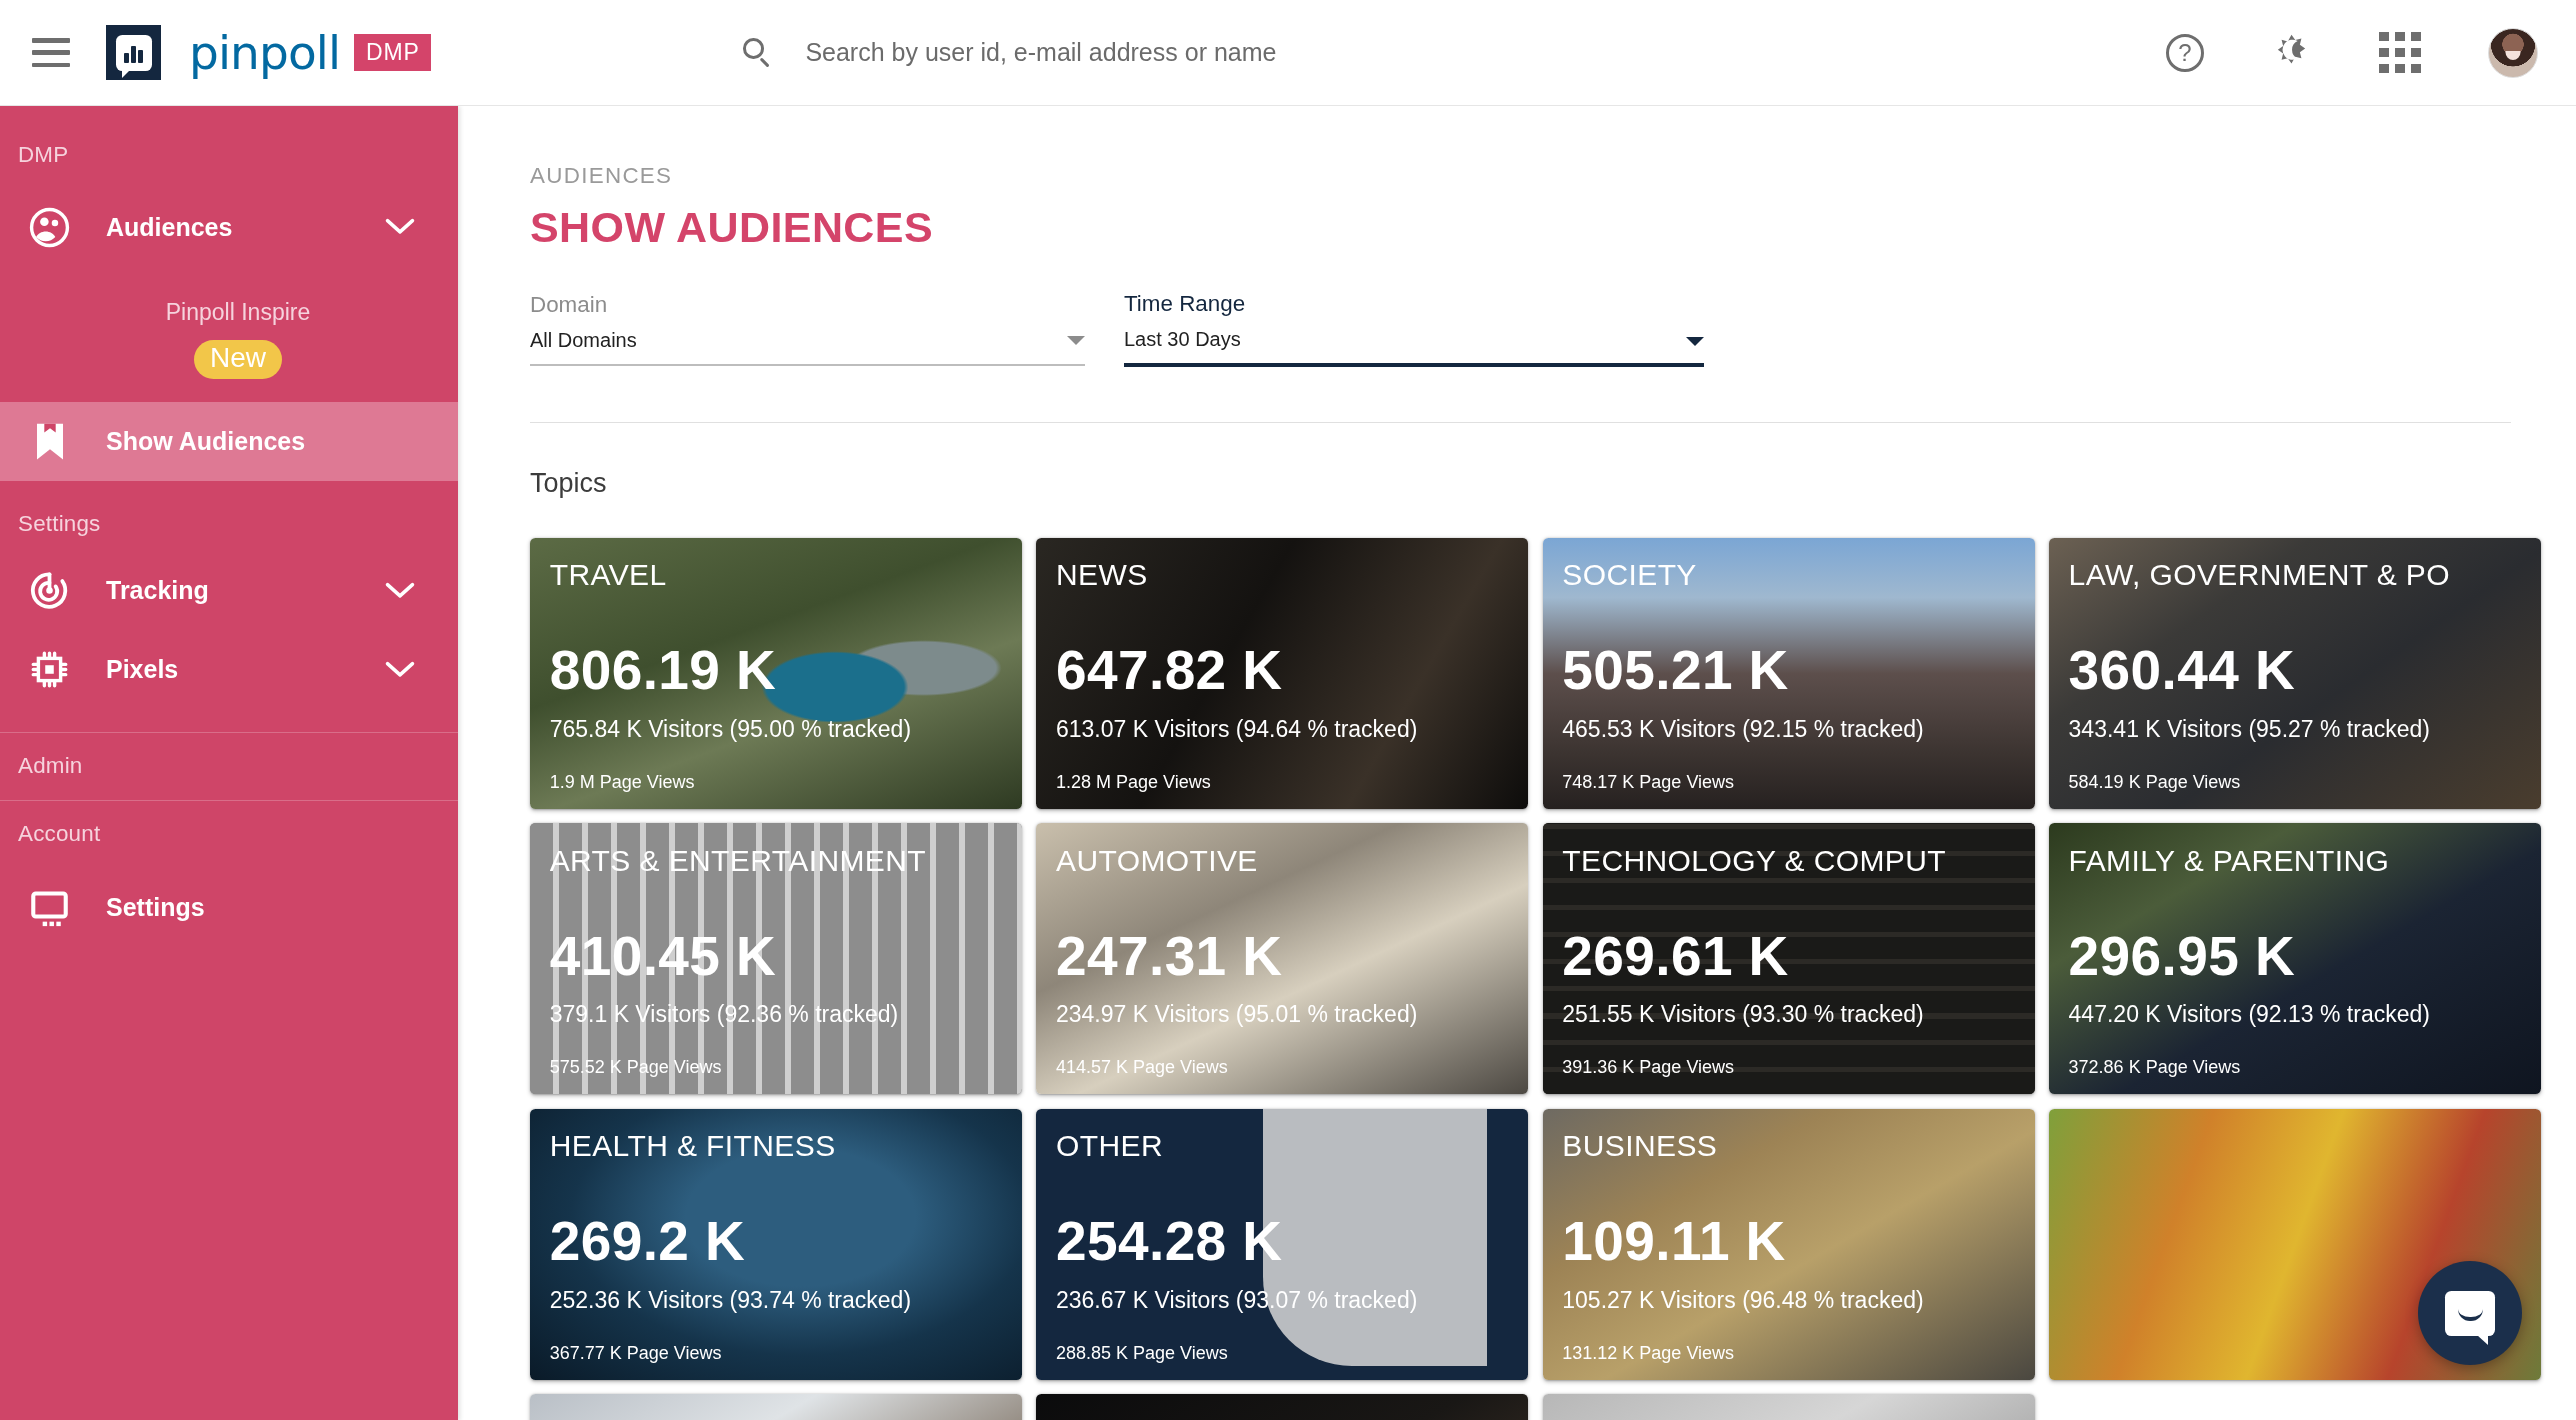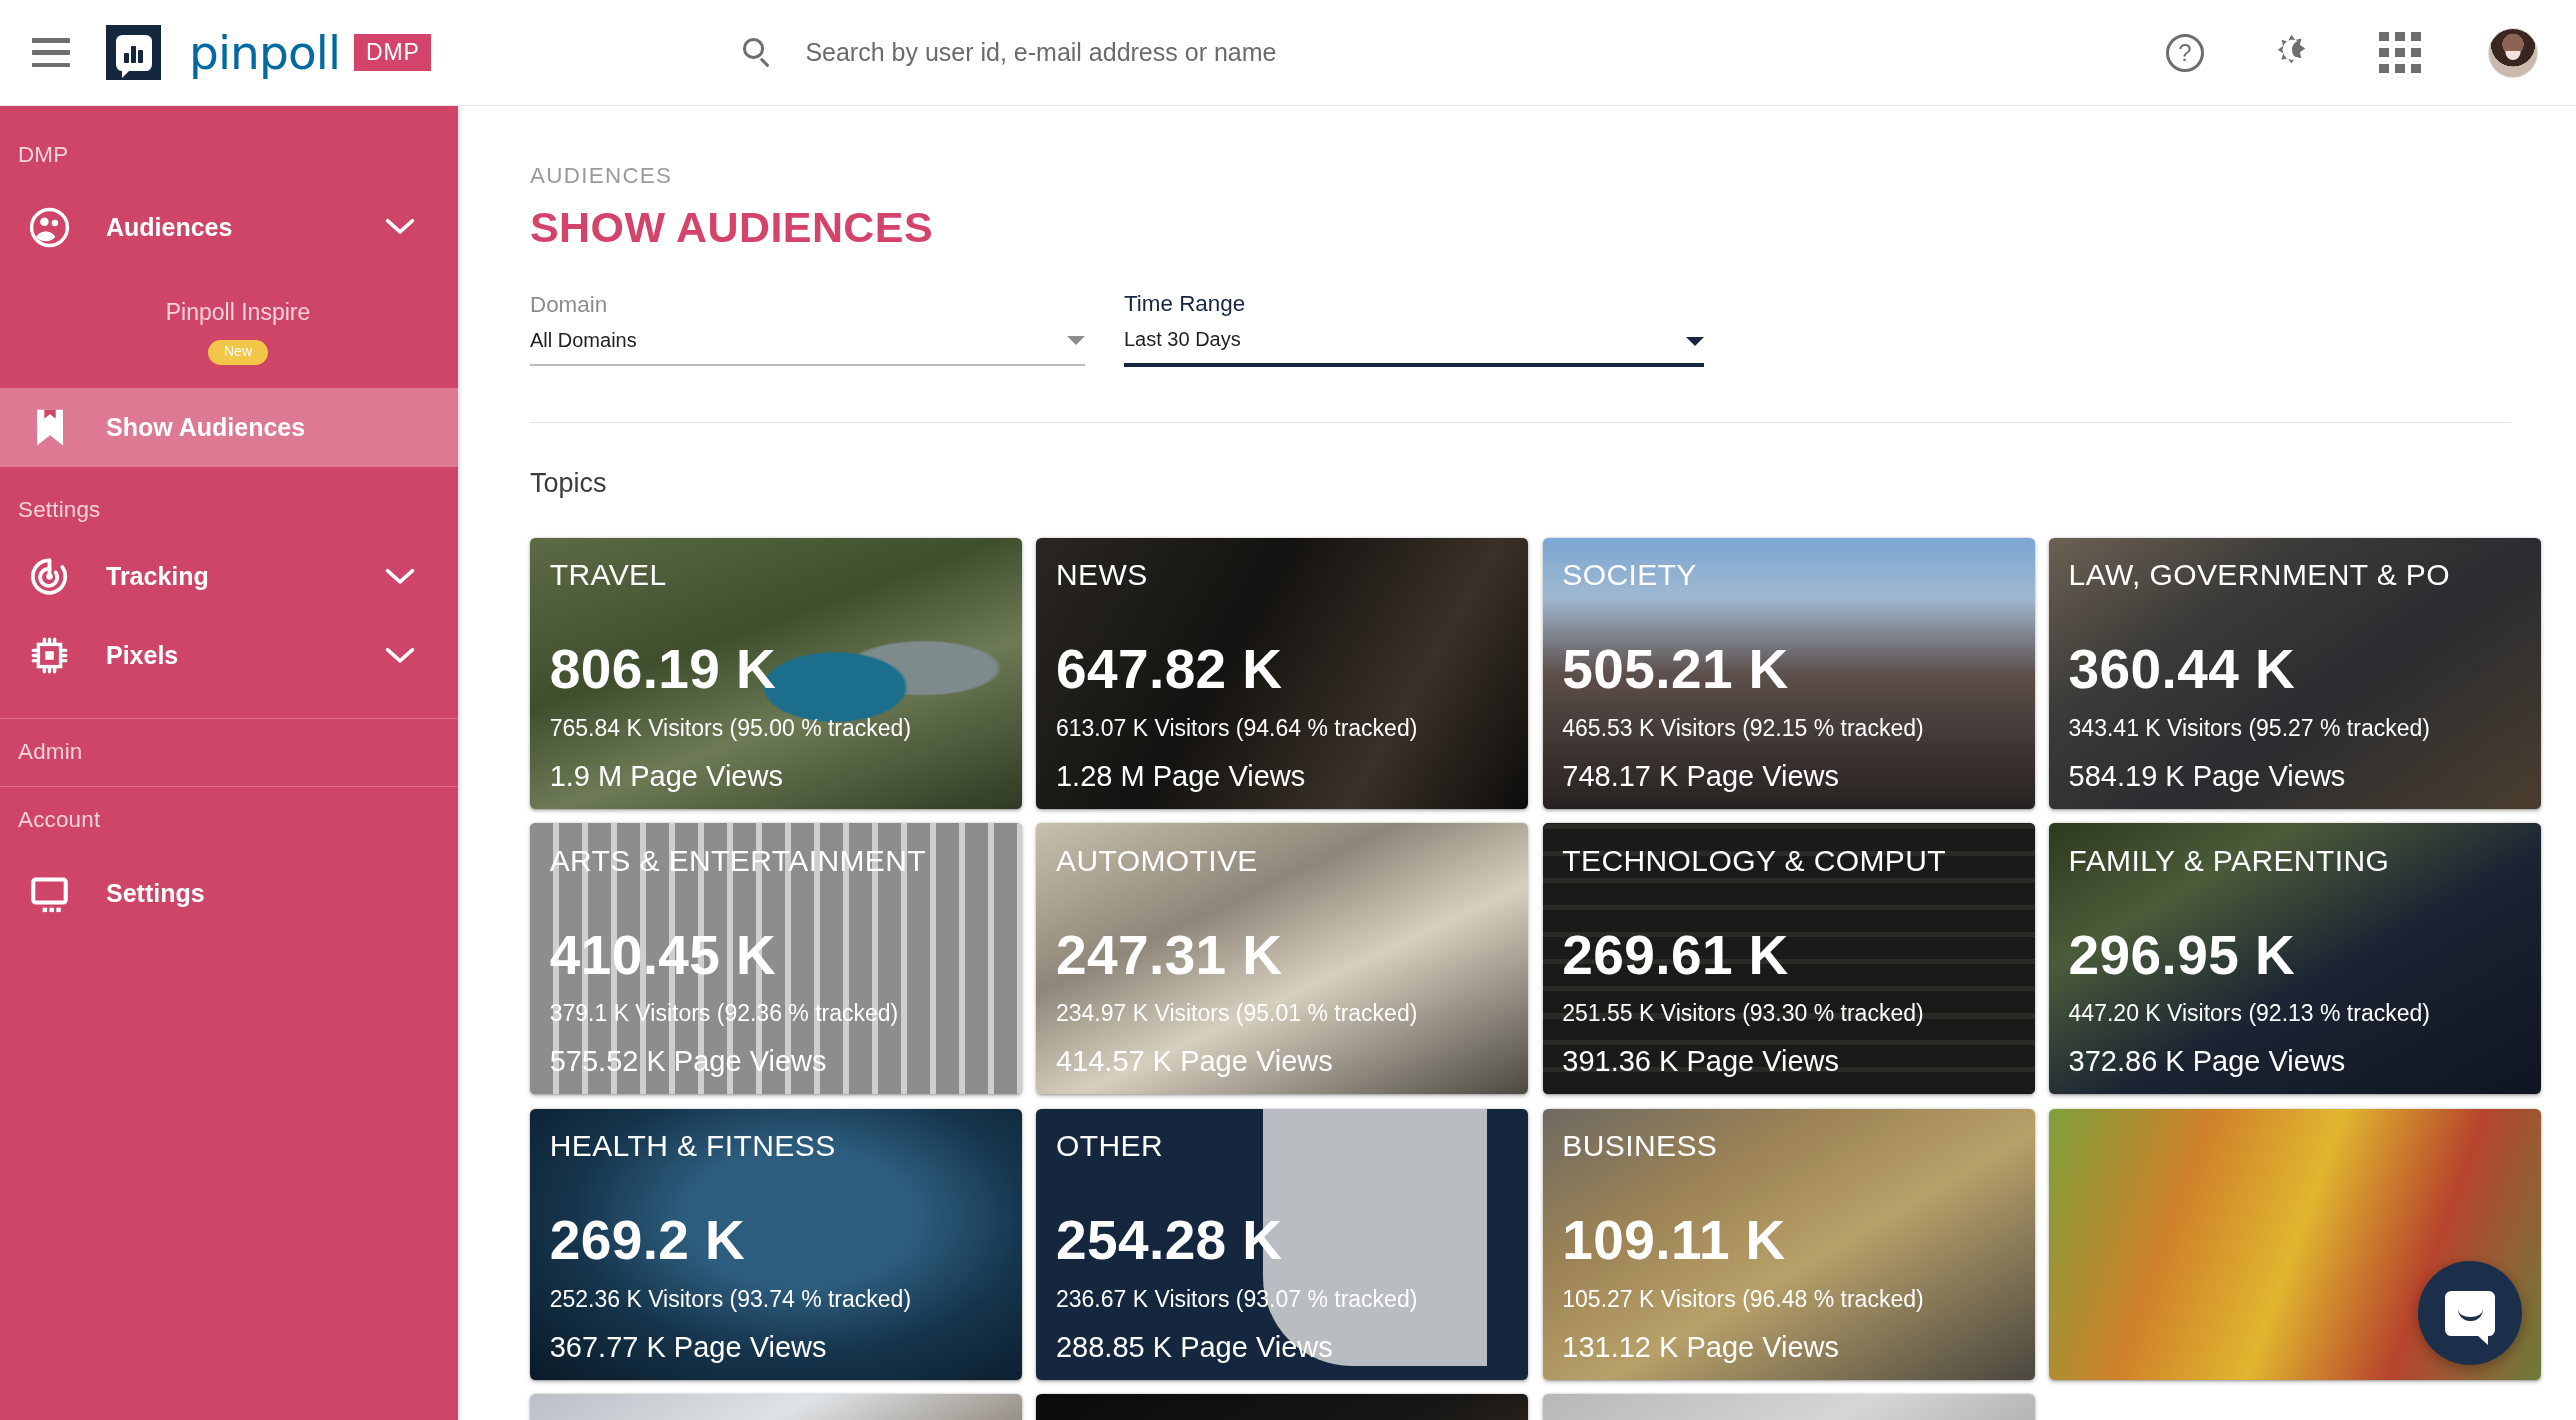--- a/index.html
+++ b/index.html
@@ -118,21 +118,21 @@
   .sb-item.active { background: #de7994; }
   .sb-ico { width: 63px; display:flex; align-items:center; justify-content:center; flex:none; }
   .sb-label { font-size: 25px; font-weight: 700; margin-left: 25px; }
   .sb-chev { margin-left: auto; margin-right: 43px; }
   .sb-inspire {
     display:flex; align-items:center; gap: 14.3px;
     font-size: 23px; color: #f6d3dd; padding: 32px 0 0 18px; flex-direction: column;
   }
   .pill {
     background: #f2c649; color: #fff; border-radius: 19.7px;
-    font-size: 14px; padding: 4.5px 16px 6.3px; line-height:1;
+    font-size: 28px; padding: 4.5px 16px 6.3px; line-height:1;
   }
   .sb-div { height: 0.9px; background: rgba(255,255,255,.22); margin-top: 23px; }
 
   
   .main {
     position: absolute; left: 458px; top: 106px;
     width: 2118px; height: 1315px; background: #fff;
     overflow: hidden;
   }
   .crumb {
@@ -187,21 +187,21 @@
   }
   .c-title {
     font-size: 30px; font-weight: 400; letter-spacing: 0.4px;
     white-space: nowrap; overflow: hidden; line-height: 1.05;
   }
   .c-big {
     font-size: 55px; font-weight: 700; letter-spacing: 0.4px;
     margin-top: auto; line-height: 1.05;
   }
   .c-sub { font-size: 23px; margin-top: 16px; white-space: nowrap; }
-  .c-sub2 { font-size: 29px; margin-top: 18px; white-space: nowrap; }
+  .c-sub2 { font-size: 18px; margin-top: 29px; white-space: nowrap; }
 
   
   .ph-travel { background:
       radial-gradient(ellipse at 62% 55%, #1b6f8c 0 16%, transparent 17%),
       radial-gradient(ellipse at 80% 48%, #7d8b8c 0 13%, transparent 14%),
       linear-gradient(160deg,#5c6b45 0%,#3f4f2e 38%,#6d7a55 62%,#2e3a22 100%); }
   .ph-news { background:
       linear-gradient(120deg,#2a2722 0%,#141210 40%,#3a3128 72%,#0d0c0b 100%); }
   .ph-society { background:
       linear-gradient(180deg,#7ba6d4 0%,#9fb8cf 22%,#5d4f4c 50%,#3b3330 80%,#262120 100%),

